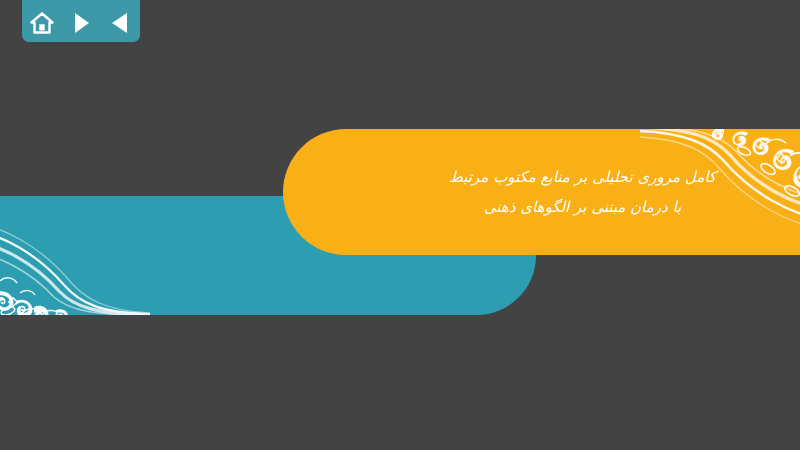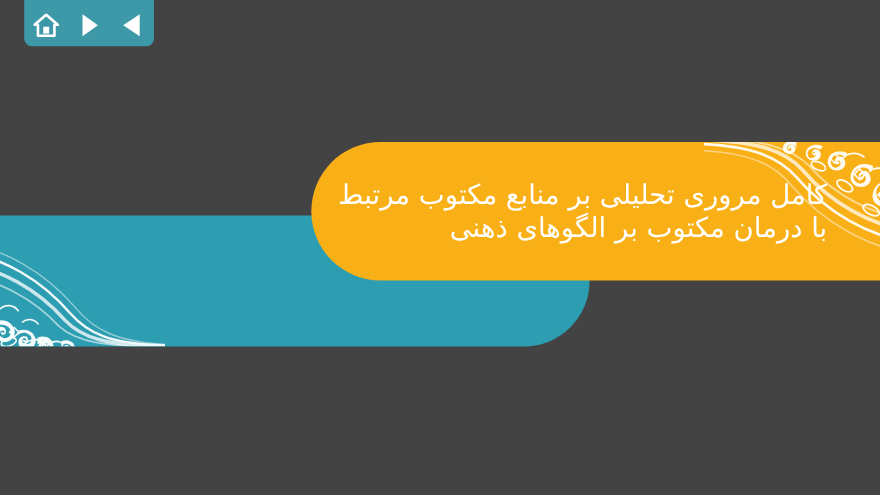--- a/index.html
+++ b/index.html
@@ -106,26 +106,27 @@
     z-index: 5;
     width: 100%;
     box-sizing: border-box;
     padding-right: 88px;
     padding-left: 130px;
     text-align: center;
     direction: rtl;
   }
   .title-line {
     color: #ffffff;
-    font-size: 25px;
+    font-size: 15px;
     line-height: 30px;
     font-weight: normal;
     white-space: nowrap;
     font-family: "DejaVu Sans", sans-serif;
     letter-spacing: 0px;
+    font-style: italic;
   }
 </style>
 </head>
 <body>
 
 <div id="slide">
 
   <div id="teal-band">
     <svg id="teal-ornament" viewBox="0 0 190 120" preserveAspectRatio="none" xmlns="http://www.w3.org/2000/svg">
       <g fill="none" stroke="#ffffff" stroke-width="2.2" opacity="0.95">
@@ -186,21 +187,21 @@
         <path d="M196,100 c-8,-3 -13,-9 -14,-17" fill="none" stroke="#ffffff" stroke-width="1.6"></path>
         <path d="M170,30 c-5,-7 -14,-8 -20,-3" fill="none" stroke="#ffffff" stroke-width="1.6"></path>
         <path d="M146,14 c-6,-5 -15,-5 -20,1" fill="none" stroke="#ffffff" stroke-width="1.5"></path>
         <path d="M186,14 c-4,-6 -12,-8 -18,-5" fill="none" stroke="#ffffff" stroke-width="1.5"></path>
         <path d="M160,96 c6,-3 10,-10 9,-17" fill="none" stroke="#ffffff" stroke-width="1.5"></path>
       </g>
     </svg>
 
     <div id="title-block">
       <div class="title-line">کامل مروری تحلیلی بر منابع مکتوب مرتبط</div>
-      <div class="title-line">با درمان مکتوب بر الگوهای ذهنی</div>
+      <div class="title-line">با درمان مبتنی بر الگوهای ذهنی</div>
     </div>
   </div>
 
   <div id="nav-bar">
 
     <button class="nav-btn" title="">
       <svg width="20" height="22" viewBox="0 0 20 22">
         <polygon points="17,1 17,21 2,11" fill="#ffffff"></polygon>
       </svg>
     </button>

